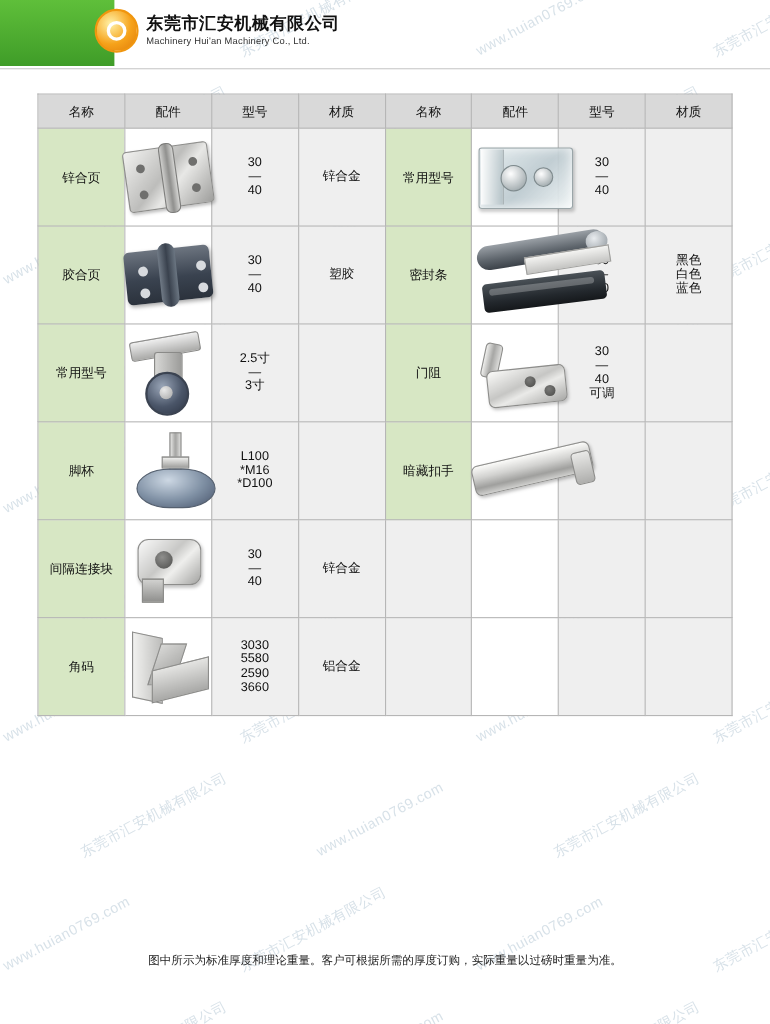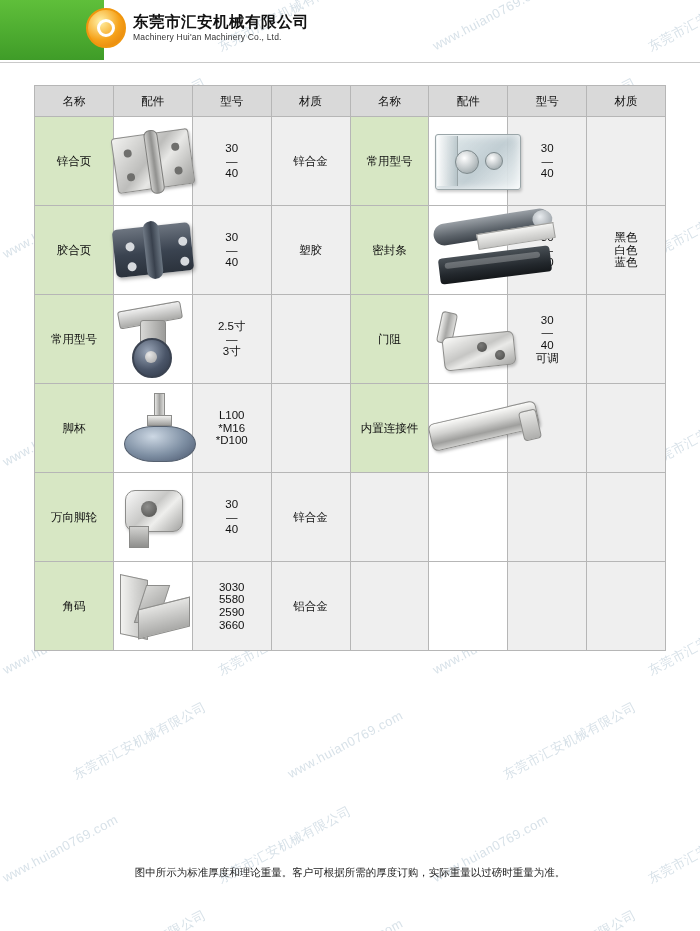--- a/index.html
+++ b/index.html
@@ -560,35 +560,35 @@
                 <i class="base"></i>
               </span>
           </div>
         </td>
         <td class="model">
           <span class="dash">L100</span>
           <span class="dash">*M16</span>
           <span class="dash">*D100</span>
         </td>
         <td class="mat"></td>
-        <td class="name">内置连接件</td>
+        <td class="name">暗藏扣手</td>
         <td class="img">
           <div class="thumb">
             <span class="ph handle">
                 <i class="bar"></i>
                 <i class="cap"></i>
               </span>
           </div>
         </td>
         <td class="model blank"></td>
         <td class="mat blank"></td>
       </tr>
 
       <tr>
-        <td class="name">万向脚轮</td>
+        <td class="name">间隔连接块</td>
         <td class="img">
           <div class="thumb">
             <span class="ph innerc">
                 <i class="body"></i>
                 <i class="hole"></i>
                 <i class="tail"></i>
               </span>
           </div>
         </td>
         <td class="model">

